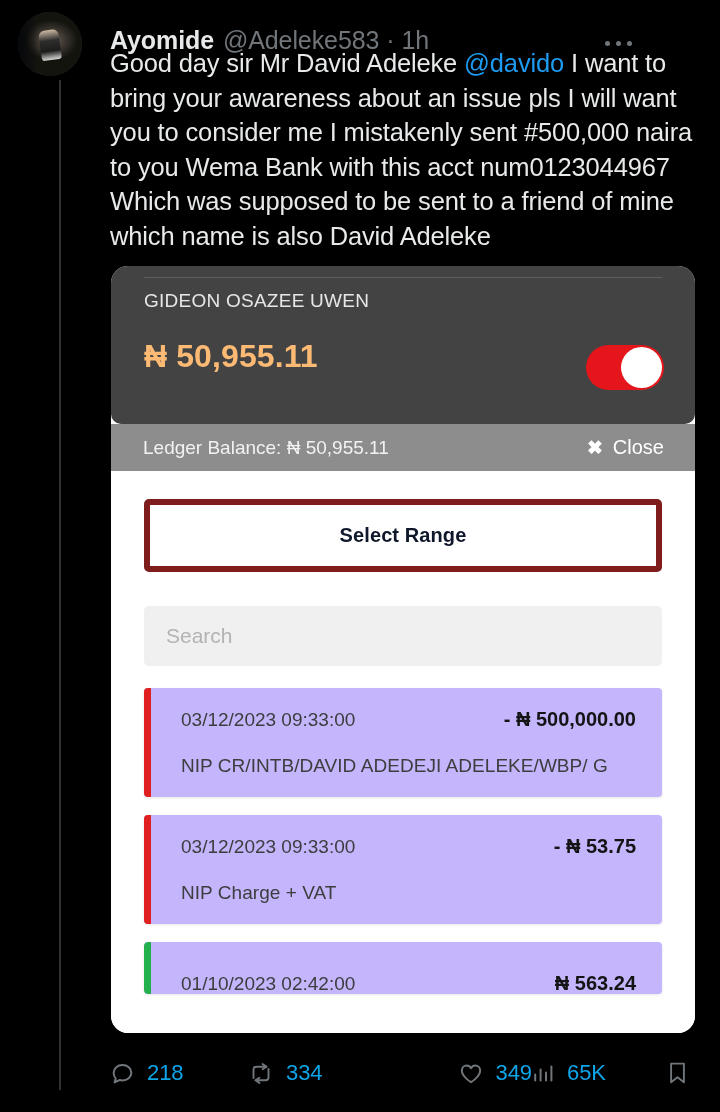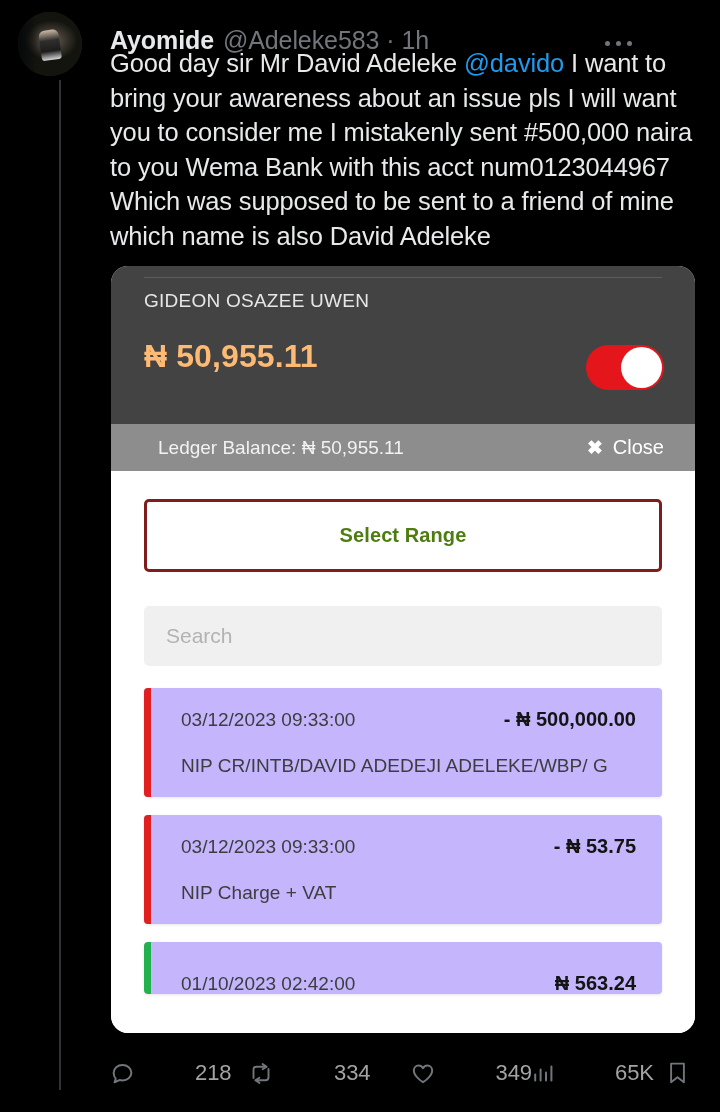--- a/index.html
+++ b/index.html
@@ -122,20 +122,21 @@
     border-radius: 17px;
     overflow: hidden;
     background: #ffffff;
   }
 
   .bank-head {
     position: relative;
     height: 158px;
     background: #434343;
     padding: 0 33px;
+    border-radius: 10px;
   }
   .bank-head .top-divider {
     position: absolute;
     left: 33px; right: 33px; top: 11px;
     height: 1px;
     background: #5e5e5e;
   }
   .acct-name {
     position: absolute;
     left: 33px; top: 24px;
@@ -165,21 +166,21 @@
     border-radius: 50%;
     background: #ffffff;
   }
 
   .ledger-bar {
     position: relative;
     height: 47px;
     background: #8d8d8d;
     display: flex;
     align-items: center;
-    padding: 0 47px;
+    padding: 0 32px;
   }
   .ledger-text {
     font-size: 19px;
     color: #f2f2f2;
   }
   .close-btn {
     position: absolute;
     right: 31px; top: 0;
     height: 47px;
     display: flex;
@@ -205,29 +206,29 @@
   }
 
   .btn-row {
     display: flex;
     gap: 22px;
     padding-top: 28px;
   }
   .wbtn {
     flex: 1;
     height: 73px;
-    border: 3px solid #7f1d1d;
+    border: 6px solid #7f1d1d;
     border-radius: 5px;
     background: #ffffff;
     display: flex;
     align-items: center;
     justify-content: center;
     font-size: 20px;
     font-weight: bold;
-    color: #4d7c0f;
+    color: #0f172a;
     letter-spacing: .1px;
   }
 
   .search-box {
     margin-top: 34px;
     height: 60px;
     background: #f0f0f0;
     border-radius: 5px;
     display: flex;
     align-items: center;
@@ -295,23 +296,22 @@
     align-items: center;
   }
   .action {
     display: flex;
     align-items: center;
     gap: 12px;
     color: #71767b;
   }
   .action .lbl {
     font-size: 22px;
-    color: #a3a3a3;
+    color: #0ea5e9;
     letter-spacing: -0.1px;
-    margin-left: 48px;
   }
   .a-reply { width: 138px; }
   .a-retweet { width: 139px; }
   .a-like { width: 145px; justify-content: flex-end; }
   .a-views { width: 120px; }
   .a-bookmark { margin-left: auto; }
   .icon svg { display: block; }
 </style>
 </head>
 <body>

